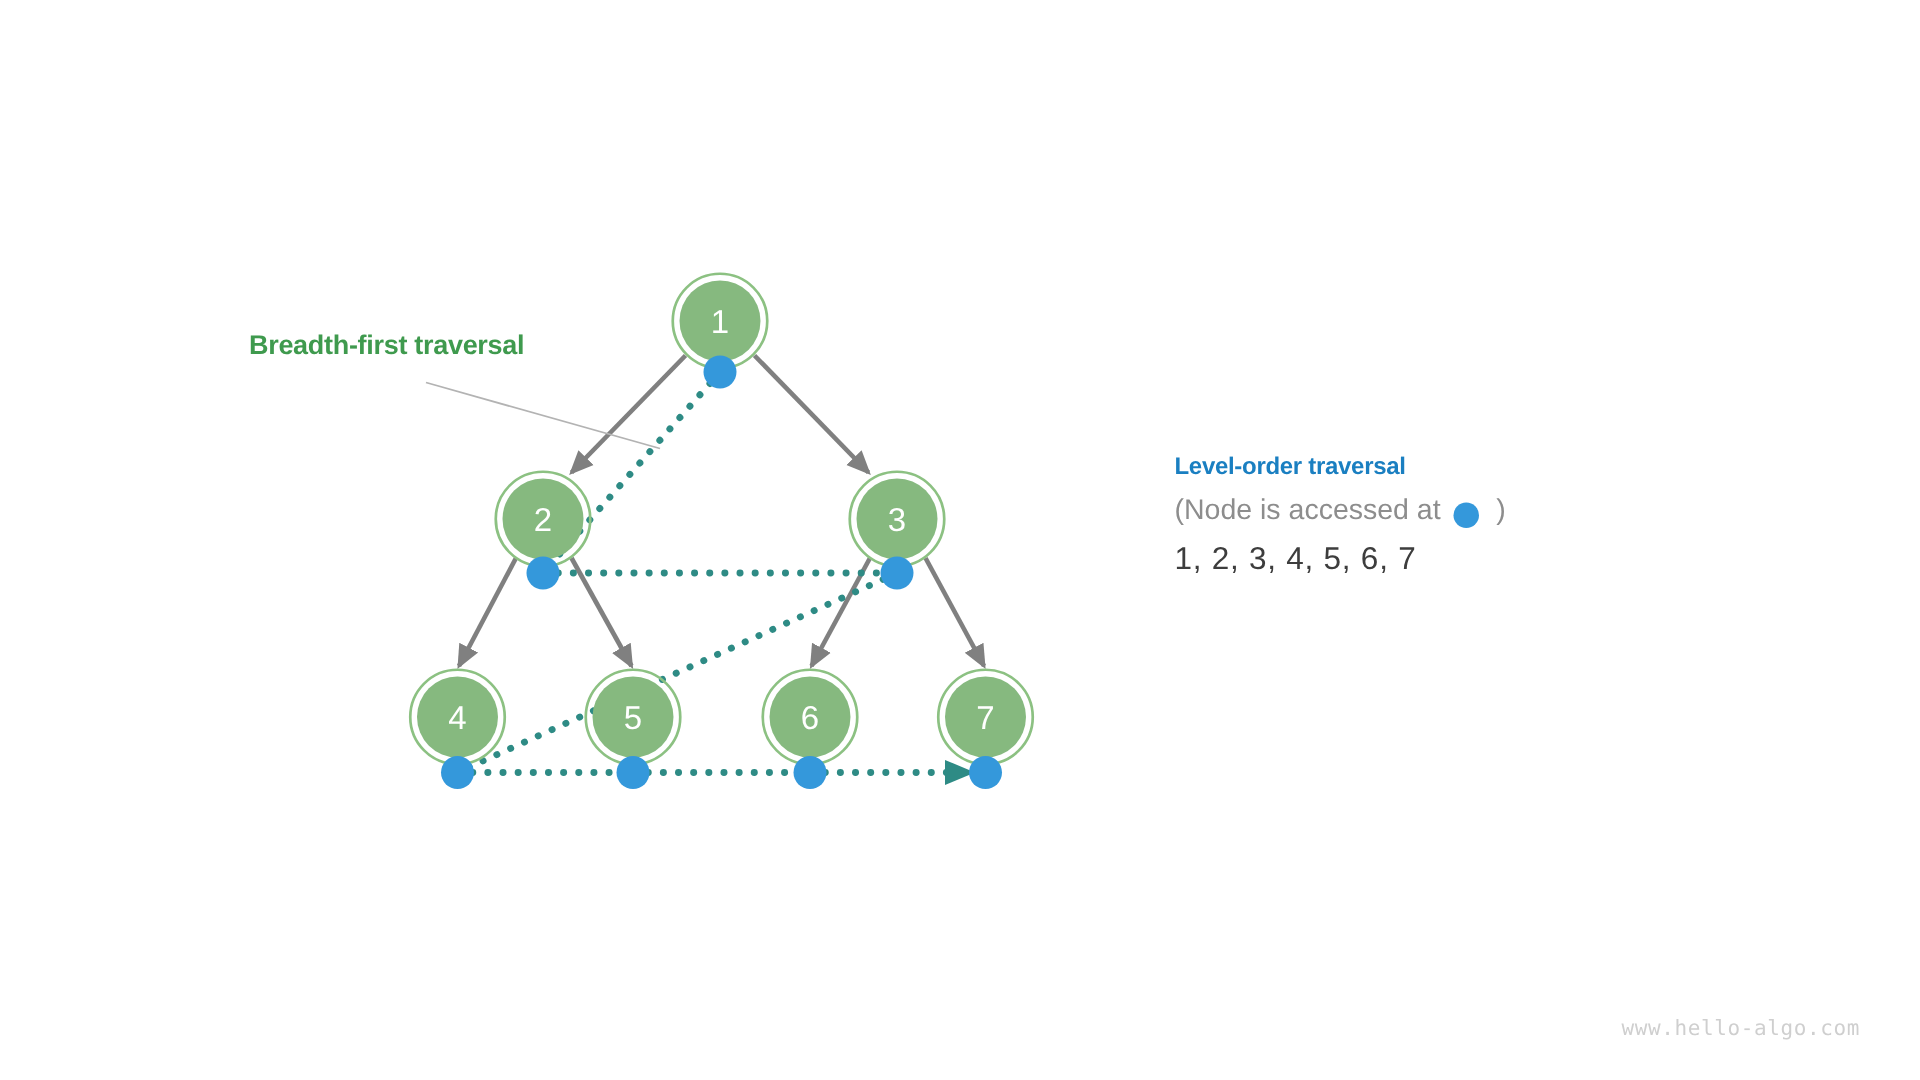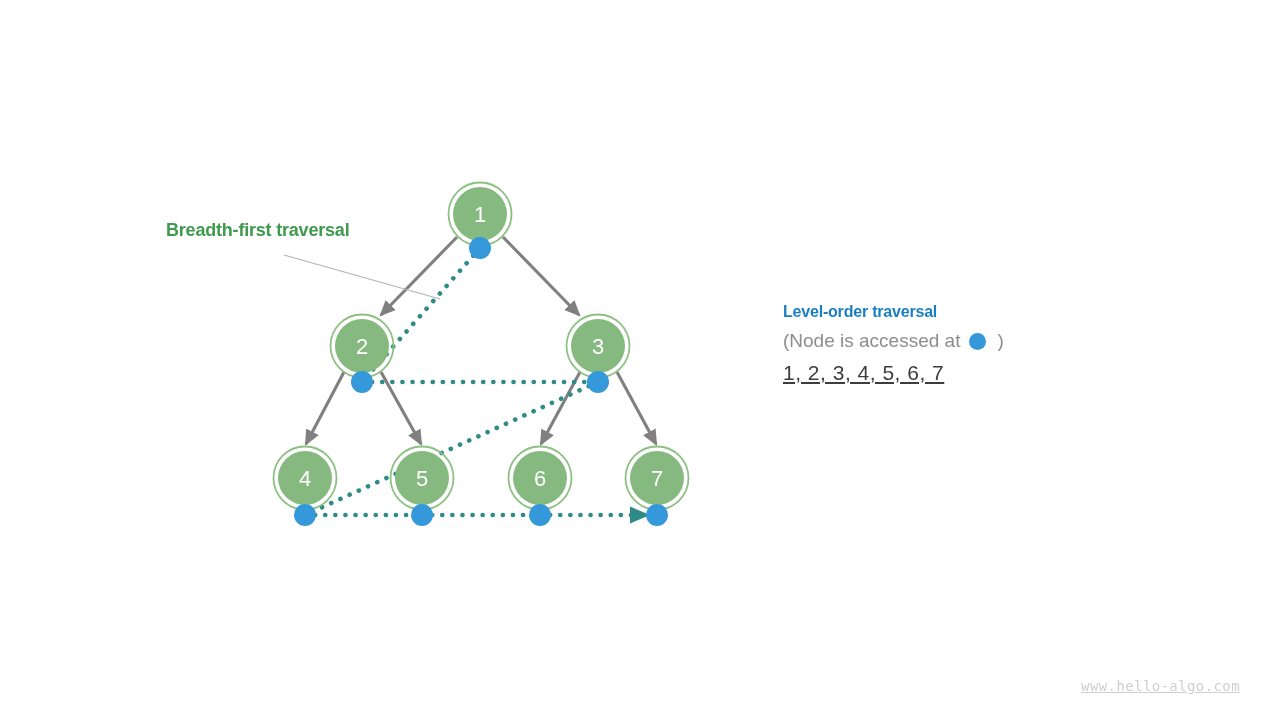--- a/index.html
+++ b/index.html
@@ -38,41 +38,40 @@
     letter-spacing: -0.2px;
     margin: 0 0 9px 0;
     white-space: nowrap;
   }
   .legend-note {
     font-size: 19px;
     color: #8d8d8d;
     margin: 0 0 9px 0;
     white-space: nowrap;
     display: flex;
-    align-items: center;
+    align-items: flex-end;
     gap: 0px;
   }
   .legend-note .txt-a { margin-right: 9px; }
   .legend-dot {
     display: inline-block;
     width: 17px;
     height: 17px;
     border-radius: 50%;
     background: #3498db;
     vertical-align: middle;
     flex: 0 0 auto;
   }
   .legend-note .txt-b { margin-left: 11px; }
   .legend-seq {
     font-size: 21px;
     color: #3d3d3d;
     margin: 7px 0 0 0;
     white-space: nowrap;
     letter-spacing: 0.5px;
-    text-decoration: underline;
   }
 
   
   .bfs-label {
     position: absolute;
     left: 166px;
     top: 220px;
     font-size: 18px;
     font-weight: bold;
     color: #3f9a4e;
@@ -83,21 +82,20 @@
   
   .watermark {
     position: absolute;
     right: 40px;
     bottom: 26px;
     font-family: "DejaVu Sans Mono", "Liberation Mono", monospace;
     font-size: 14px;
     color: #cfcfcf;
     letter-spacing: 0.4px;
     white-space: nowrap;
-    text-decoration: underline;
   }
 
   
   text.node-num {
     font-family: "Liberation Sans", "DejaVu Sans", sans-serif;
     font-size: 22px;
     fill: #ffffff;
   }
 </style>
 </head>

